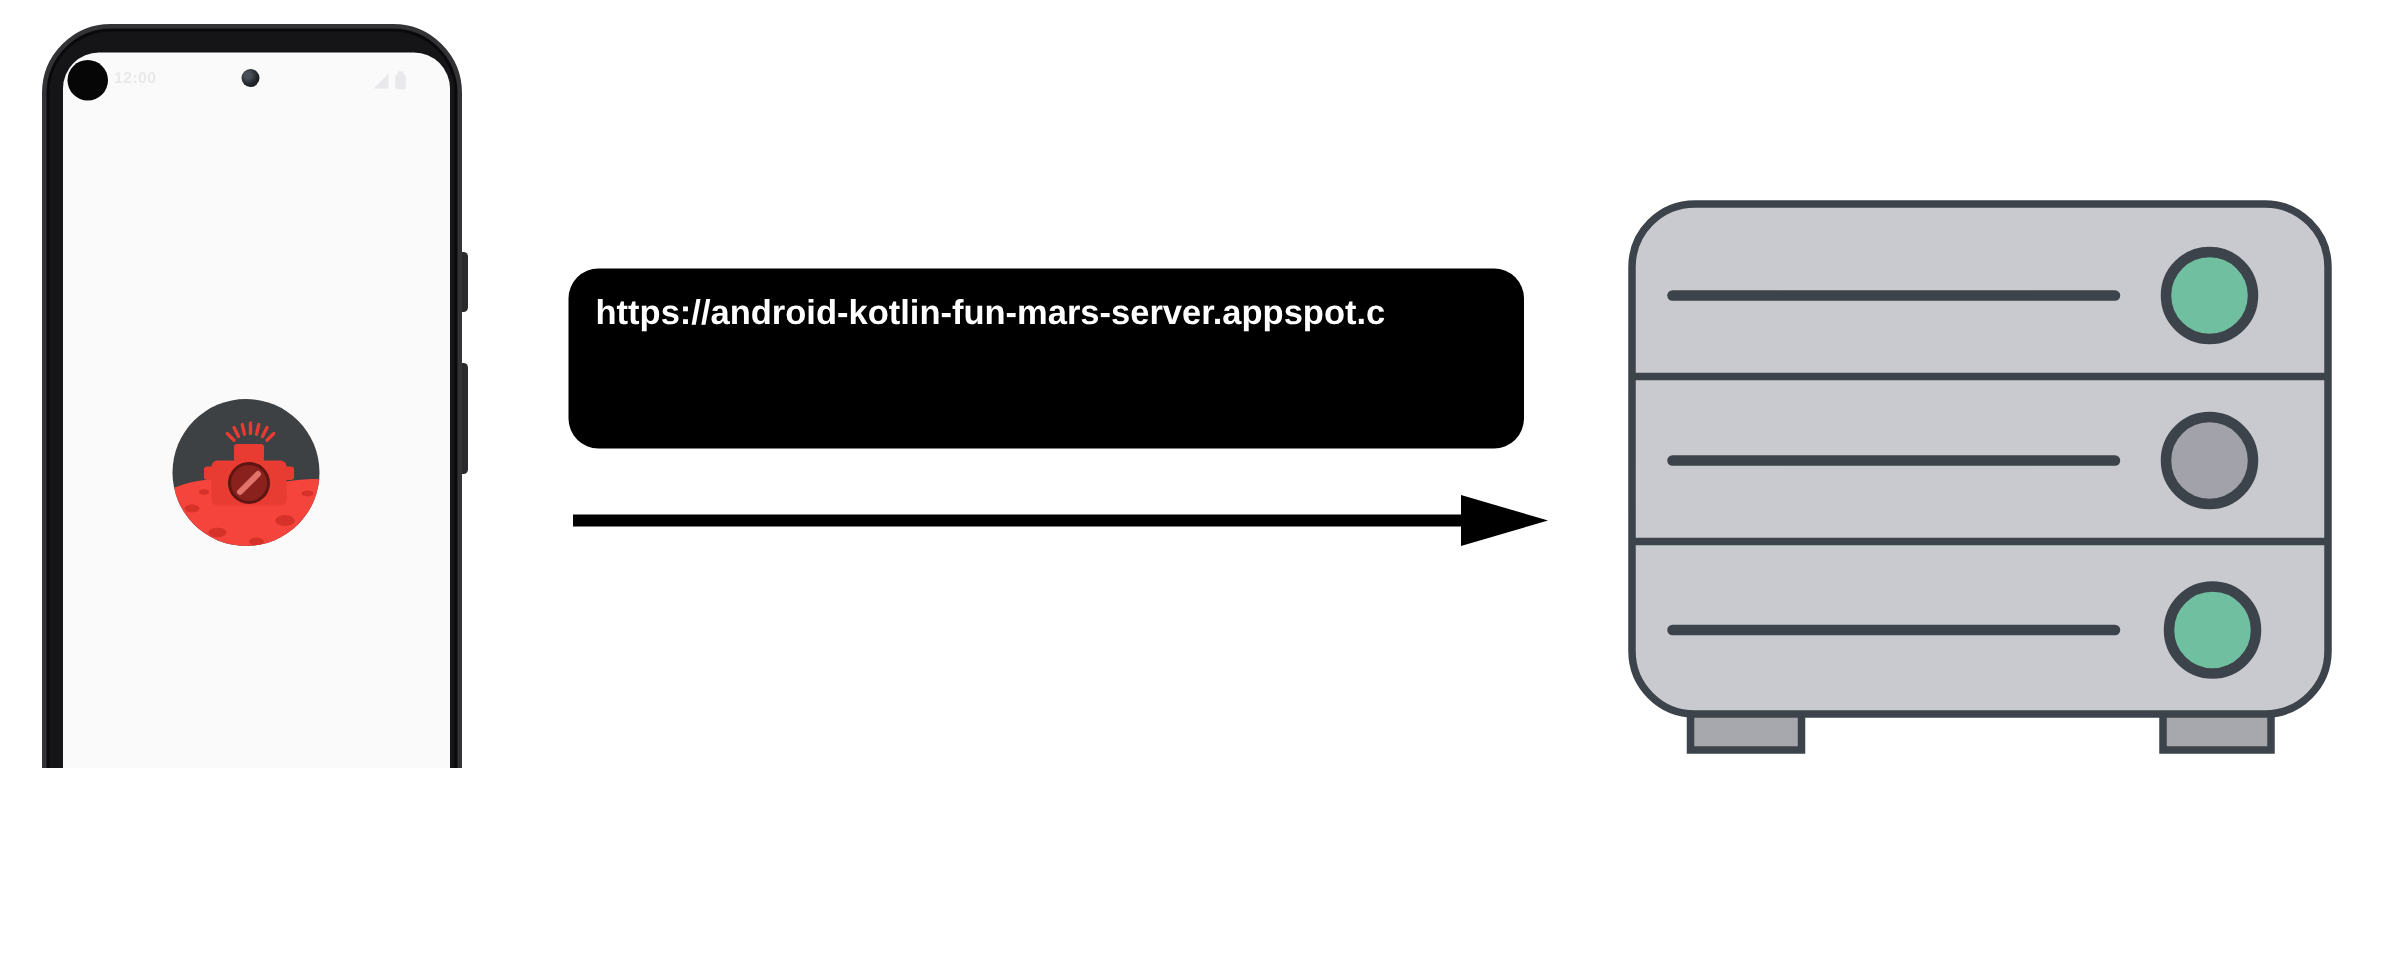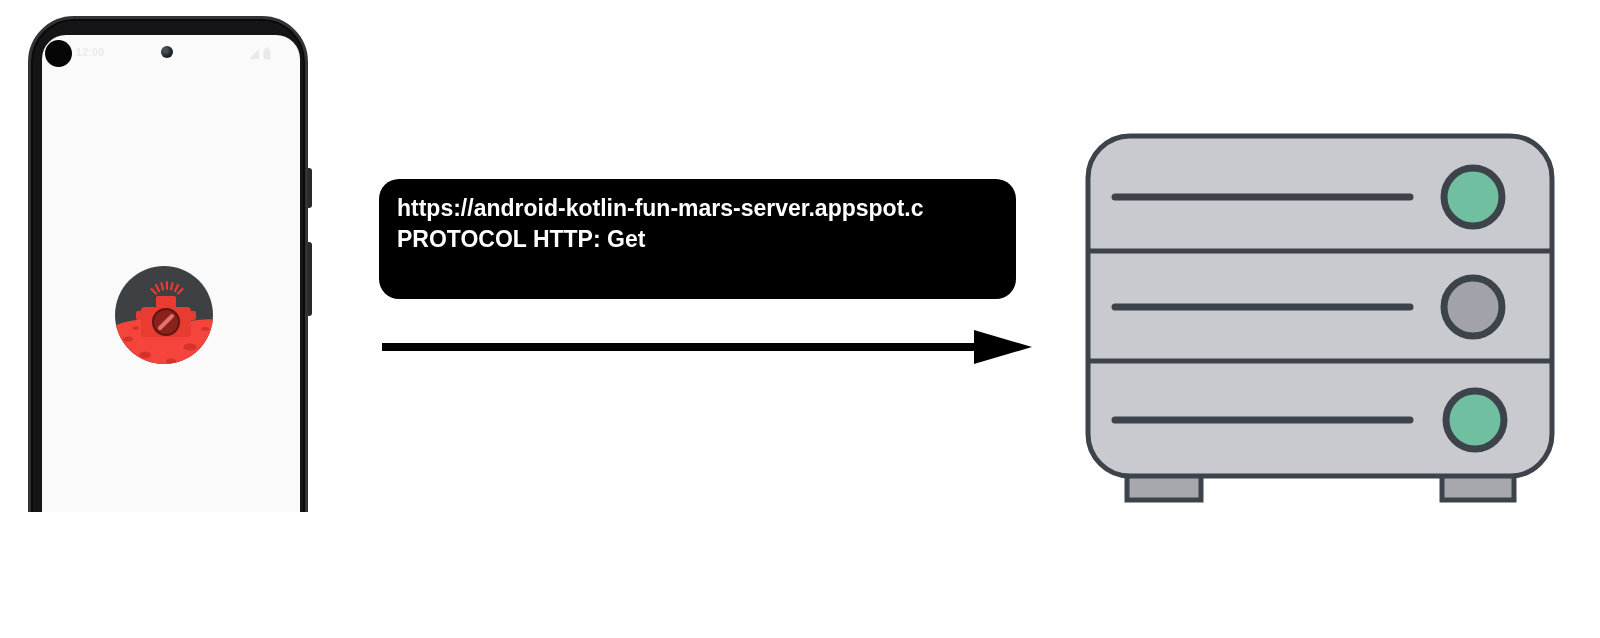--- a/index.html
+++ b/index.html
@@ -115,21 +115,20 @@
           </g>
         </svg>
 
         <div class="nav-handle"></div>
       </div>
     </div>
   </div>
 
   <div class="bubble">
     <div class="bubble-line">https://android-kotlin-fun-mars-server.appspot.c</div>
-    <div class="bubble-line">PROTOCOL HTTP: Get</div>
   </div>
 
   <svg class="arrow-svg" viewBox="0 0 660 42">
     <line class="arrow-line" x1="4" y1="21" x2="600" y2="21"></line>
     <polygon class="arrow-head" points="596,4 654,21 596,38"></polygon>
   </svg>
 
   <svg class="server-svg" viewBox="0 0 472 370">
     <rect class="server-foot" x="42" y="341" width="74" height="26"></rect>
     <rect class="server-foot" x="357" y="341" width="72" height="26"></rect>

